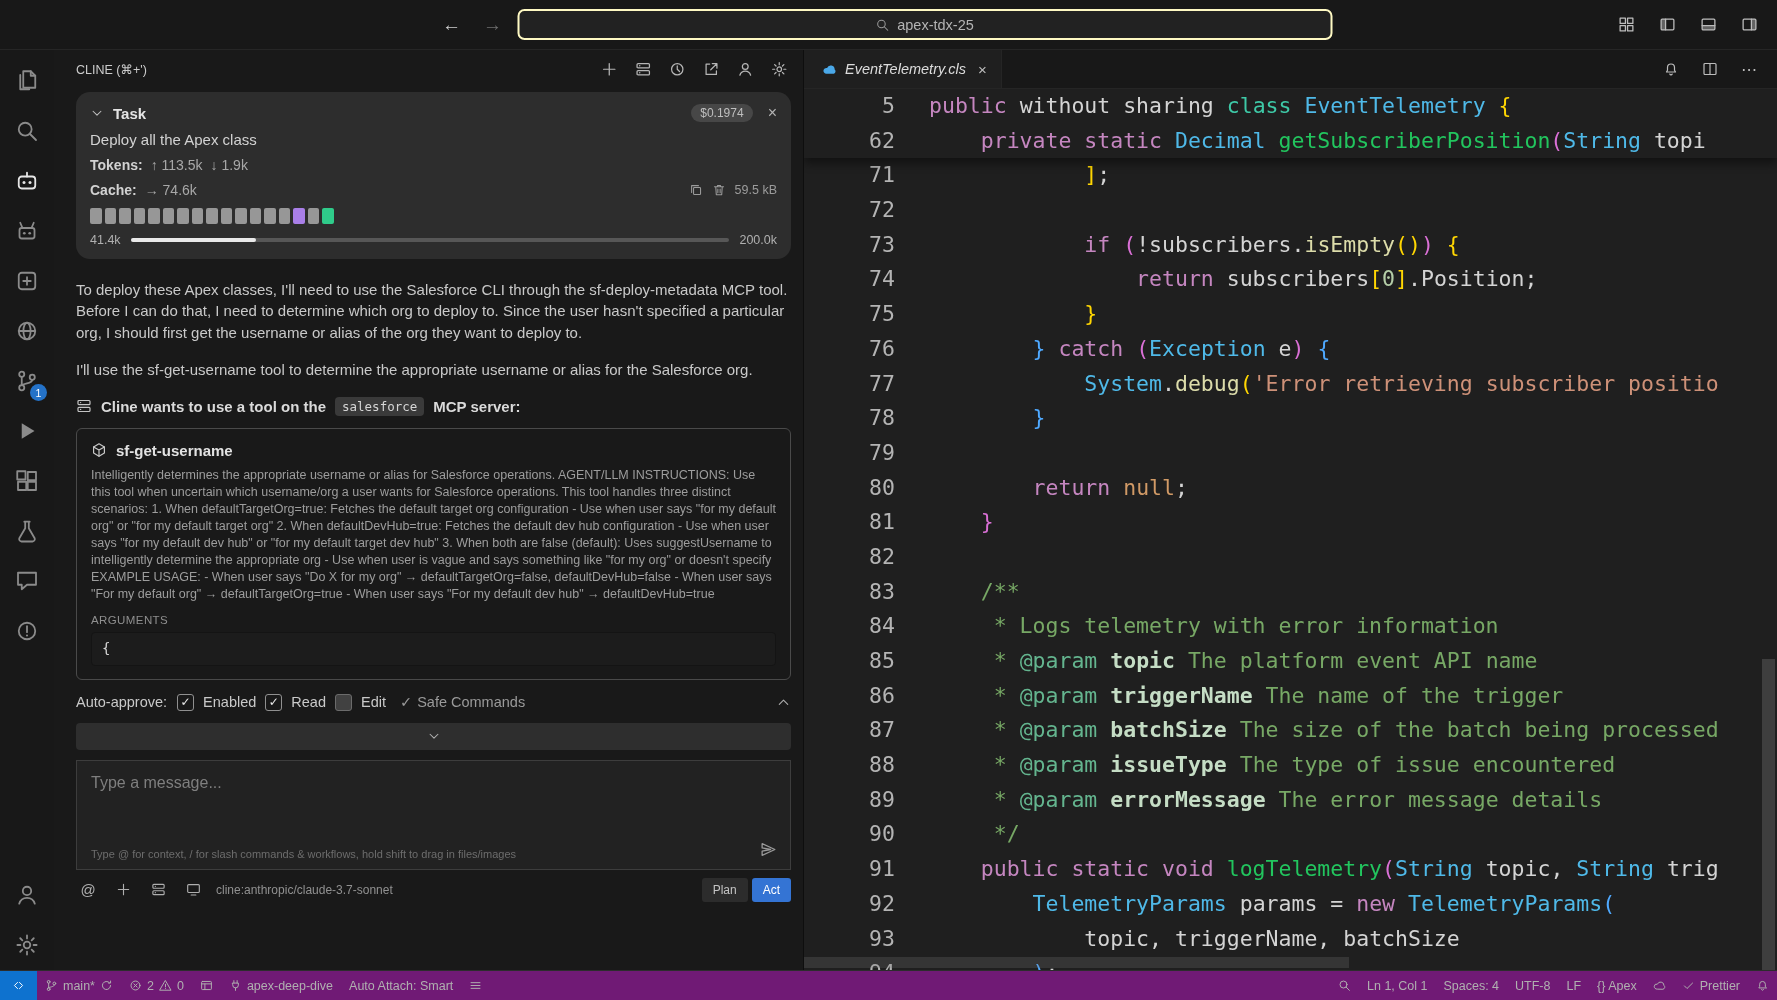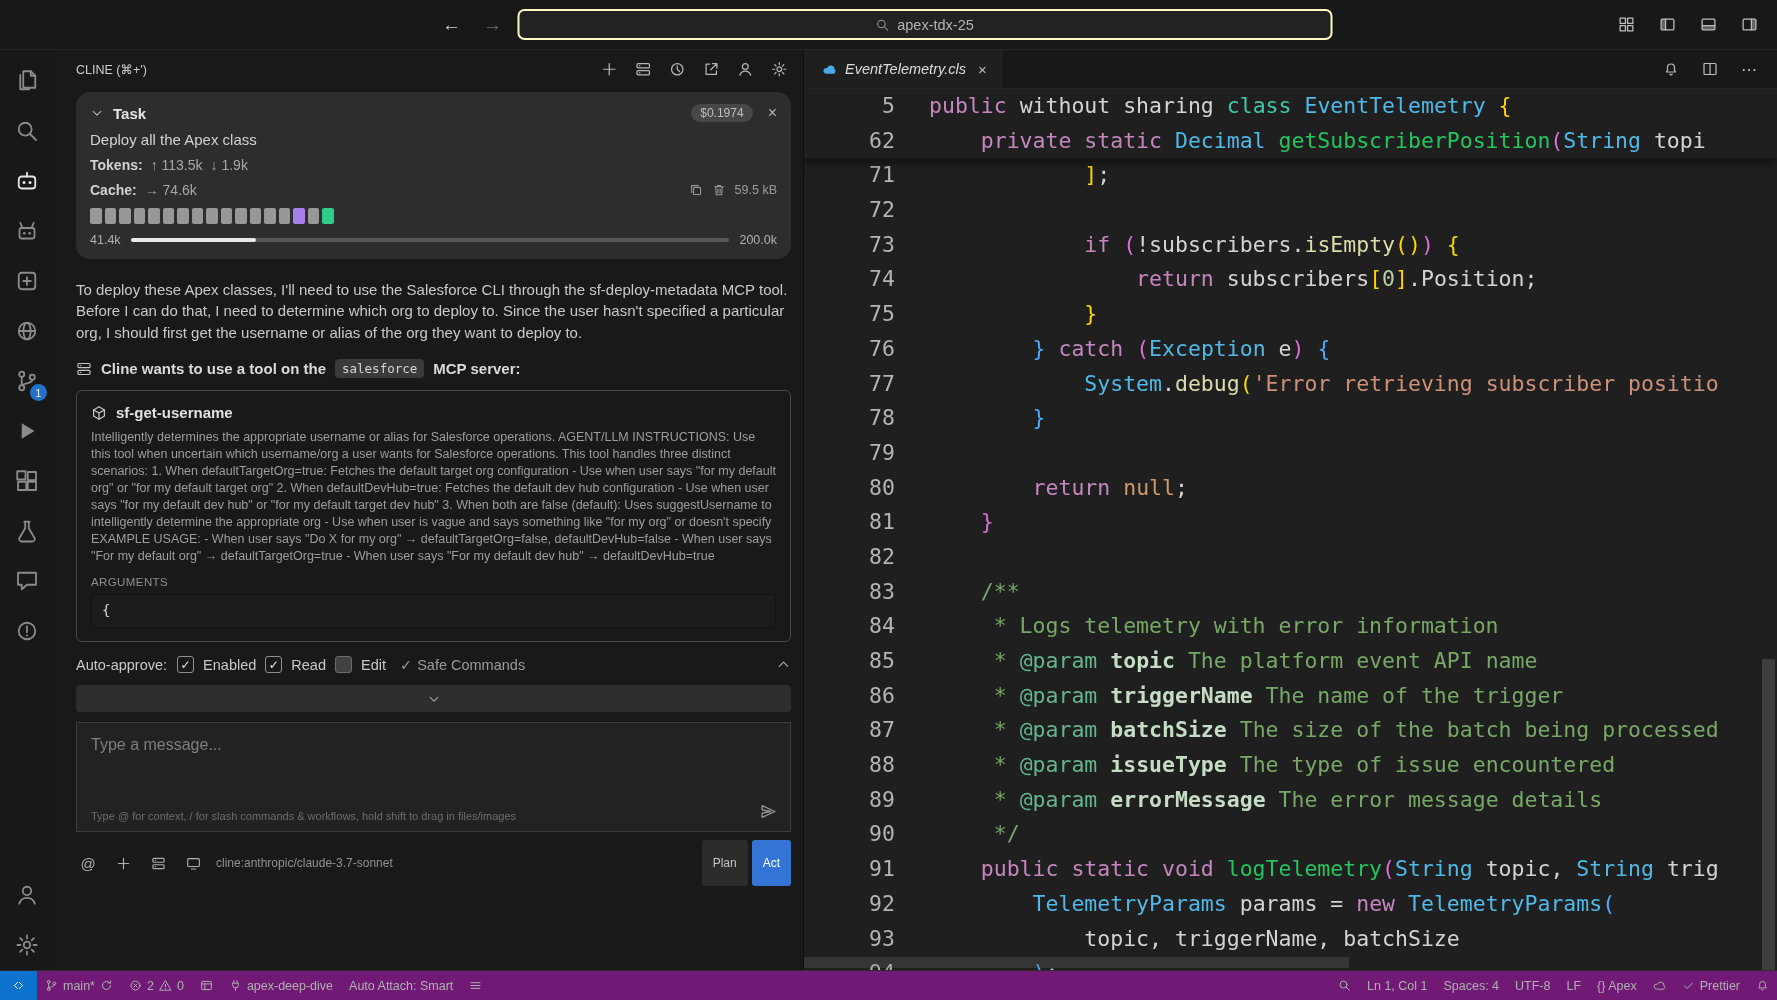--- a/index.html
+++ b/index.html
@@ -83,21 +83,21 @@
 
   .input-box{margin-top:10px;height:110px;background:#222;border:1px solid #3d3d3d;border-radius:0;position:relative;
     padding:13px 14px;flex:none}
   .input-ph{font-size:16px;color:#7f7f7f}
   .input-hint{position:absolute;left:14px;bottom:9px;font-size:11px;color:#6d6d6d}
   .send-btn{position:absolute;right:13px;bottom:11px;color:#9a9a9a;font-size:17px;cursor:pointer}
 
   .cline-footer{margin-top:8px;display:flex;align-items:center;gap:11px;color:#afafaf;font-size:15px;padding-bottom:6px;flex:none}
   .model-label{font-size:12px;color:#919191;white-space:nowrap;overflow:hidden;text-overflow:ellipsis;max-width:340px;cursor:pointer}
   .mode-pills{margin-left:auto;display:flex;gap:4px}
-  .pill{font-size:12px;padding:16px 11px;border-radius:3px;cursor:pointer}
+  .pill{font-size:12px;padding:5px 11px;border-radius:3px;cursor:pointer}
   .pill.plan{background:#2c2c2c;color:#c4c4c4}
   .pill.act{background:#3474d4;color:#fff}
 
   
   .editor{flex:1;background:#1f1f1f;display:flex;flex-direction:column;min-width:0}
   .tabbar{height:39px;background:#181818;display:flex;align-items:stretch;border-bottom:1px solid #252525;flex:none}
   .tab{display:flex;align-items:center;gap:8px;padding:0 14px 0 18px;background:#1f1f1f;border-right:1px solid #252525;
     font-size:14.5px;color:#dcdcdc;font-style:italic;cursor:pointer}
   .tab-icon{color:#4aa8e8;font-size:15px}
   .tab-close{font-style:normal;color:#bdbdbd;font-size:15px;margin-left:4px}
@@ -423,20 +423,21 @@
         <div class="ctx-row">
           <span>41.4k</span>
           <div class="ctx-bar">
               <div class="ctx-fill" id="ctx-fill" style="width: 21%;"></div>
             </div>
           <span>200.0k</span>
         </div>
       </div>
 
       <p class="msg-p">To deploy these Apex classes, I'll need to use the Salesforce CLI through the sf-deploy-metadata MCP tool. Before I can do that, I need to determine which org to deploy to. Since the user hasn't specified a particular org, I should first get the username or alias of the org they want to deploy to.</p>
+      <p class="msg-p">I'll use the sf-get-username tool to determine the appropriate username or alias for the Salesforce org.</p>
 
       <div class="tool-req">
         <span class="icon" id="toolreq-icon">
             <svg viewBox="0 0 16 16" fill="none" stroke="currentColor" stroke-width="1.2" stroke-linecap="round" stroke-linejoin="round">
               <rect x="2" y="2.5" width="12" height="4.2" rx="1"></rect>
               <rect x="2" y="9.3" width="12" height="4.2" rx="1"></rect>
               <circle cx="4.6" cy="4.6" r=".7" fill="currentColor" stroke="none"></circle>
               <circle cx="4.6" cy="11.4" r=".7" fill="currentColor" stroke="none"></circle>
             </svg>
           </span>

